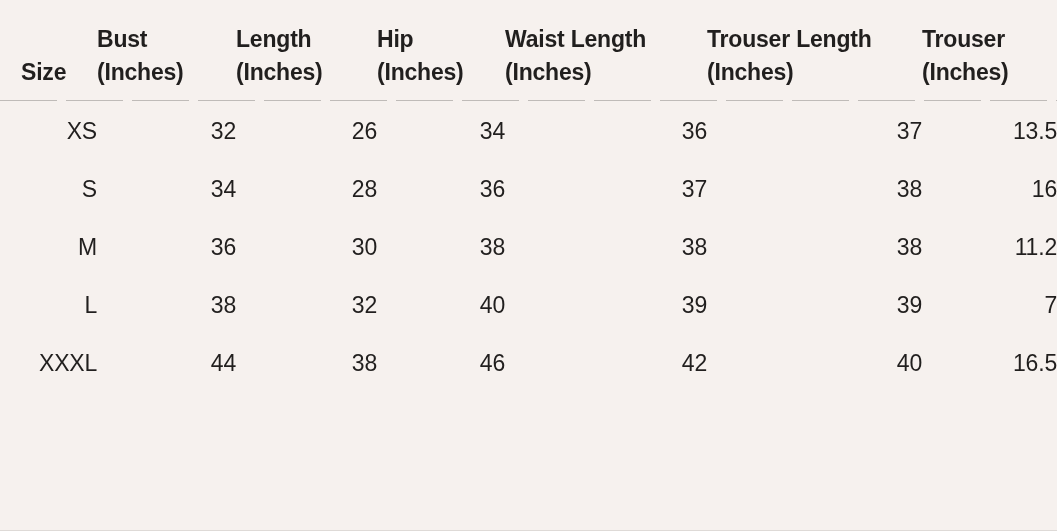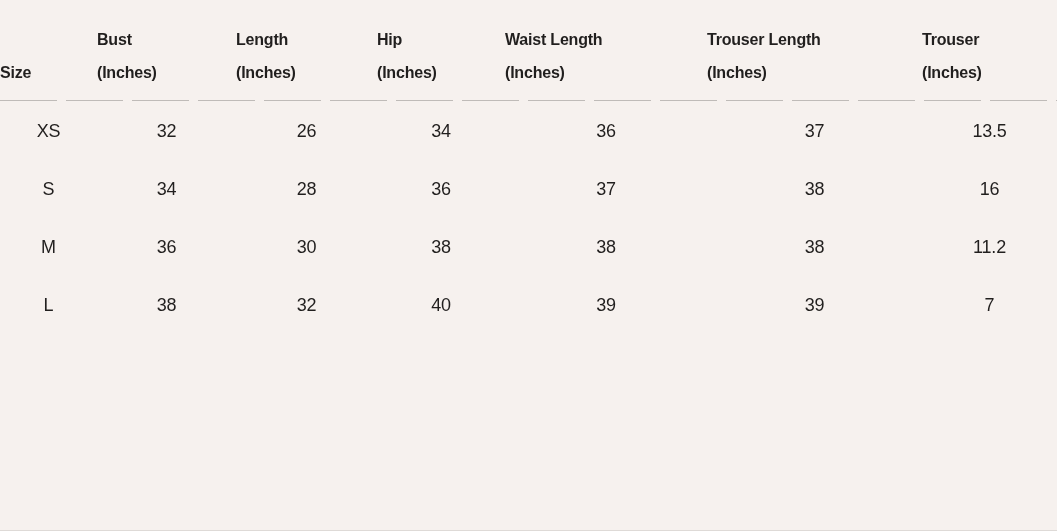--- a/index.html
+++ b/index.html
@@ -30,31 +30,31 @@
   col.c3 { width: 141px; }
   col.c4 { width: 128px; }
   col.c5 { width: 202px; }
   col.c6 { width: 215px; }
   col.c7 { width: 135px; }
   thead th {
     height: 102px;
     vertical-align: bottom;
     text-align: left;
     padding: 0 0 13px 0;
-    font-size: 16px;
+    font-size: 23px;
     font-weight: 600;
     letter-spacing: -0.2px;
   }
-  thead th:first-child, tbody td:first-child { }
+  thead th:first-child, tbody td:first-child { padding-left: 21px; }
   .h-title, .h-unit { line-height: 33px; white-space: nowrap; }
   tbody td {
     height: 58px;
     vertical-align: middle;
-    text-align: center;
-    font-size: 18px;
+    text-align: right;
+    font-size: 23px;
     font-weight: 400;
     letter-spacing: -0.2px;
     white-space: nowrap;
   }
   .header-divider {
     position: absolute;
     left: 0;
     top: 100px;
     width: 1057px;
     height: 1px;
@@ -142,16 +142,25 @@
         </tr>
         <tr>
           <td>L</td>
           <td>38</td>
           <td>32</td>
           <td>40</td>
           <td>39</td>
           <td>39</td>
           <td>7</td>
         </tr>
+        <tr>
+          <td>XXXL</td>
+          <td>44</td>
+          <td>38</td>
+          <td>46</td>
+          <td>42</td>
+          <td>40</td>
+          <td>16.5</td>
+        </tr>
       </tbody>
   </table>
   <div class="header-divider"></div>
 </div>
 
 </body></html>

